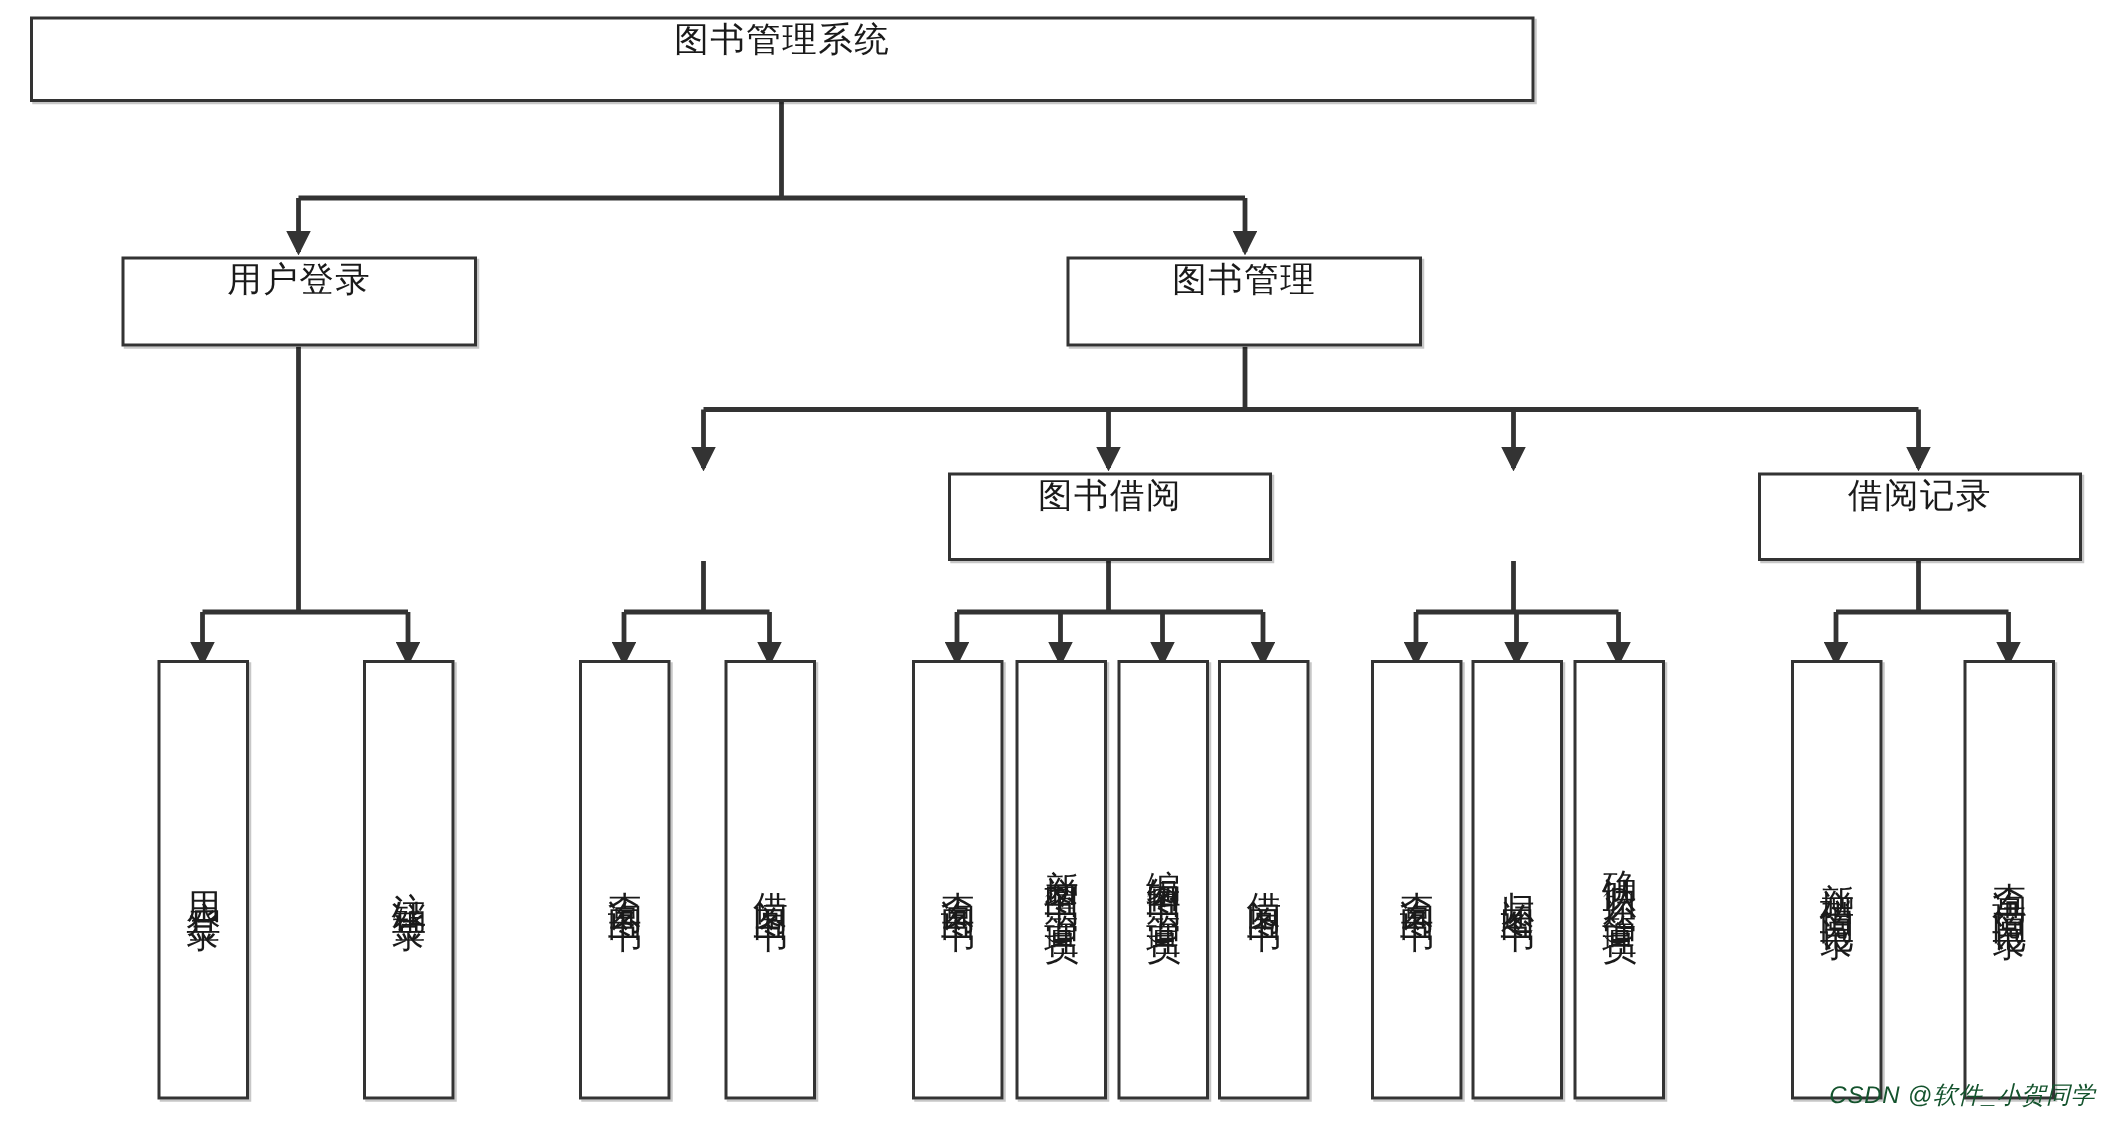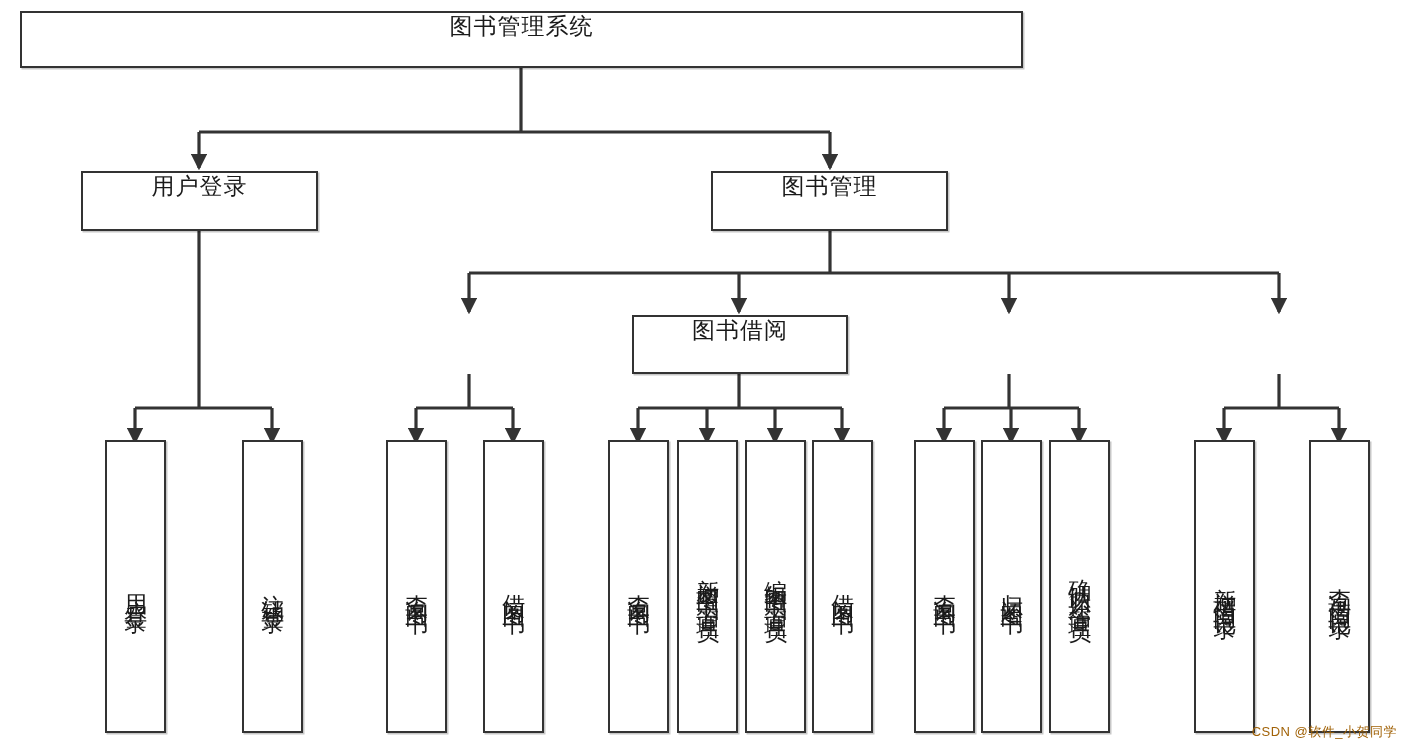--- a/index.html
+++ b/index.html
@@ -49,25 +49,26 @@
   .node.v .vtext {
     writing-mode: vertical-rl;
     text-orientation: upright;
     white-space: nowrap;
     display: block;
   }
   #watermark {
     position: absolute;
     right: 8px;
     bottom: 6px;
-    font-size: 13px;
-    color: #a16207;
+    font-size: 16px;
+    color: #14532d;
     letter-spacing: 0.5px;
     white-space: nowrap;
     user-select: none;
+    font-style: italic;
   }
 </style>
 </head>
 <body>
 
 <div id="stage">
 
   <svg id="wires" viewBox="0 0 1405 747" xmlns="http://www.w3.org/2000/svg">
     <defs>
       <marker id="arrow" viewBox="0 0 10 10" refX="8.6" refY="5" markerWidth="5.2" markerHeight="5.2" orient="auto-start-reverse">
@@ -125,20 +126,23 @@
   <div class="node h" style="left:81px; top:171px; width:237px; height:60px;">
     <span>用户登录</span>
   </div>
   <div class="node h" style="left:711px; top:171px; width:237px; height:60px;">
     <span>图书管理</span>
   </div>
 
   <div class="node h" style="left:632px; top:315px; width:216px; height:59px;">
     <span>图书借阅</span>
   </div>
+  <div class="node h" style="left:1172px; top:315px; width:216px; height:59px;">
+    <span>借阅记录</span>
+  </div>
 
   <div class="node v" style="left:105px; top:440px; width:61px; height:293px;">
     <span class="vtext">用户登录</span>
   </div>
   <div class="node v" style="left:242px; top:440px; width:61px; height:293px;">
     <span class="vtext">注销登录</span>
   </div>
 
   <div class="node v" style="left:386px; top:440px; width:61px; height:293px;">
     <span class="vtext">查询图书</span>

